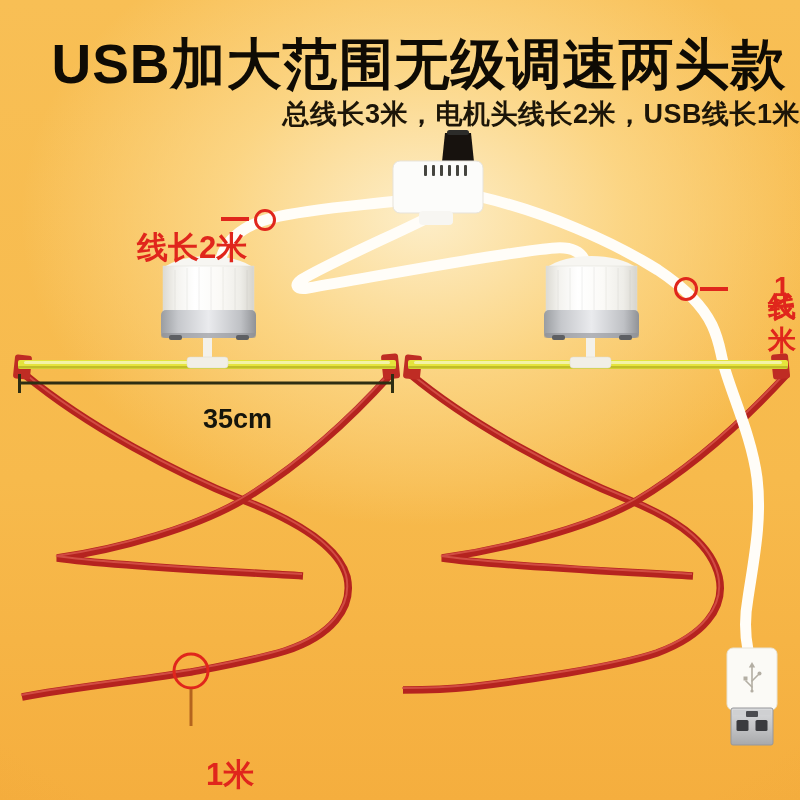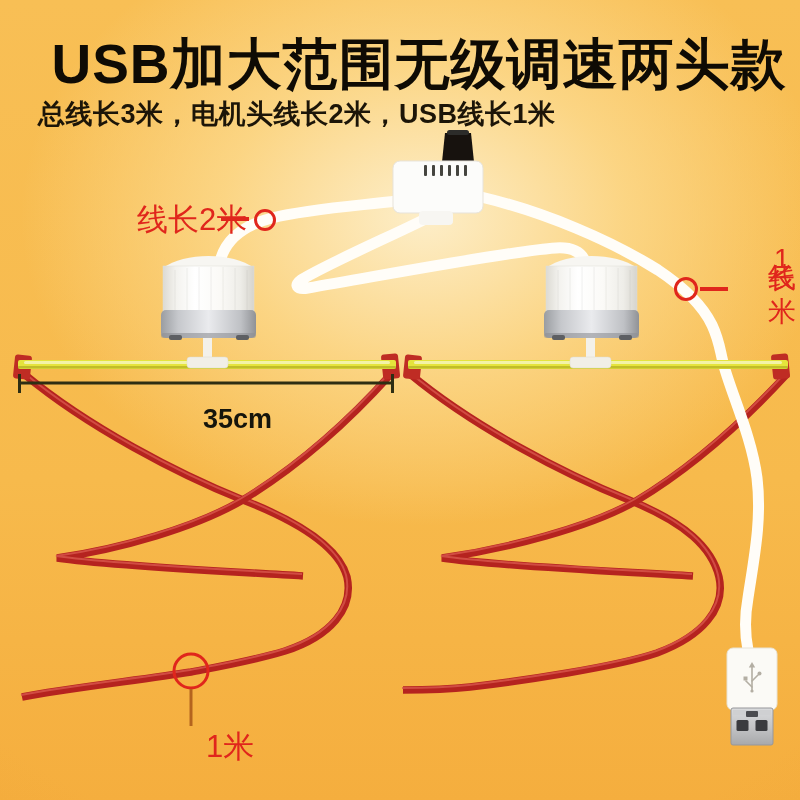--- a/index.html
+++ b/index.html
@@ -8,23 +8,23 @@
     font-family:"Liberation Sans",sans-serif;
     background-image:
       radial-gradient(ellipse 900px 780px at 50% 42%, rgba(224,140,40,0) 68%, rgba(222,138,38,0.20) 100%),
       radial-gradient(ellipse 560px 430px at 53% 27%, #fdeec9 0%, rgba(252,217,140,0.85) 36%, rgba(250,200,110,0) 72%),
       linear-gradient(180deg,#f8bf55 0%,#f7ba4c 60%,#f5ae3e 100%);
   }
   .stage svg{position:absolute;left:0;top:0;}
   .txt{position:absolute;white-space:nowrap;padding-left:38px;}
   .title{left:0;right:0;top:28px;text-align:center;font-size:55px;font-weight:900;
          color:#0f0b04;letter-spacing:1px;}
-  .subtitle{left:0;right:0;top:96px;text-align:left;font-size:27px;font-weight:700;
+  .subtitle{left:0;right:0;top:96px;text-align:right;font-size:27px;font-weight:700;
          color:#1c1508;letter-spacing:0.5px;}
-  .red{color:#e0261c;font-weight:400;}
+  .red{color:#e0261c;font-weight:700;margin-top:28px;}
   .lbl-2m{left:99px;top:199px;font-size:31px;}
   .lbl-1m-v{left:729px;top:241px;font-size:28px;writing-mode:vertical-rl;
             text-orientation:upright;line-height:1.05;letter-spacing:1px;}
   .lbl-35{left:165px;top:404px;font-size:27px;font-weight:700;color:#15150c;}
   .lbl-1m-b{left:168px;top:726px;font-size:31px;}
   .rb{fill:none;stroke-width:7.5;}
   .rh{fill:none;stroke:#d8564c;stroke-width:2;opacity:.8;}
   .cable{fill:none;stroke:#fffdf8;stroke-width:11;stroke-linecap:round;}
   .mark{fill:none;}
 </style>

